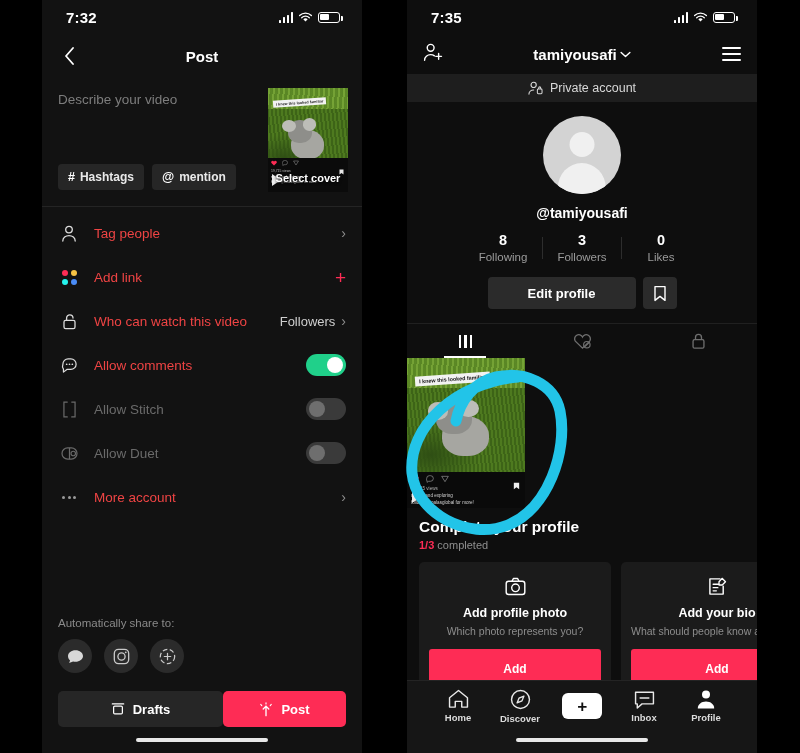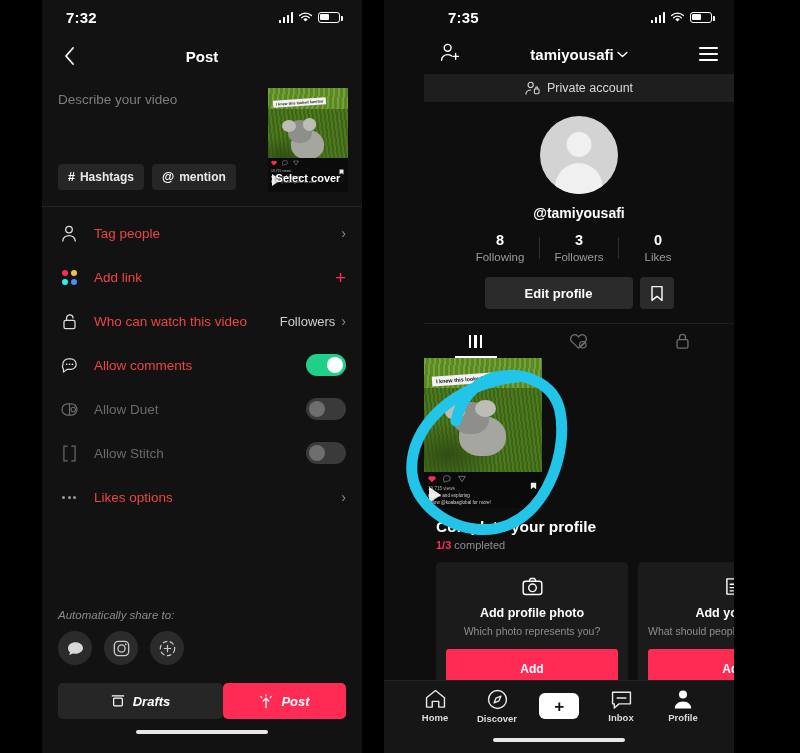--- a/index.html
+++ b/index.html
@@ -7,21 +7,21 @@
     width:800px; height:753px;
     background:#000;
     font-family:"Liberation Sans", sans-serif;
     overflow:hidden;
   }
   .stage { position:relative; width:800px; height:753px; background:#000; }
 
   
   .panel { position:absolute; top:0; height:753px; background:#121212; overflow:hidden; }
   .panel-left  { left:42px;  width:320px; }
-  .panel-right { left:384px; width:350px; background:#0e0e0e;padding-left:40px; }
+  .panel-right { left:407px; width:350px; background:#0e0e0e; }
 
   
   .statusbar { height:34px; display:flex; align-items:center; justify-content:space-between;
                padding:0 22px 0 24px; }
   .clock { color:#fff; font-size:15px; font-weight:700; letter-spacing:.2px; }
   .status-icons { display:flex; align-items:center; gap:5px; }
   .bars { display:flex; align-items:flex-end; gap:1.5px; height:11px; }
   .bars i { display:block; width:2.5px; background:#fff; border-radius:.5px; }
   .bars i:nth-child(1){height:3px;} .bars i:nth-child(2){height:5.5px;}
   .bars i:nth-child(3){height:8px;} .bars i:nth-child(4){height:10.5px;}
@@ -94,21 +94,21 @@
   .toggle i { position:absolute; top:3px; left:3px; width:16px; height:16px; border-radius:50%;
               background:#6e6e6e; display:block; }
   .toggle.on { background:#20d08a; }
   .toggle.on i { left:21px; background:#fff; }
   .dotsico { display:flex; gap:2.5px; }
   .dotsico b { width:3px;height:3px;border-radius:50%;background:#9a9a9a; display:block; }
   .linkdots { display:grid; grid-template-columns:repeat(2,6px); gap:3px; }
   .linkdots b { width:6px;height:6px;border-radius:50%; display:block; }
 
   
-  .share-wrap { position:absolute; left:0; right:0; bottom:8px; padding:0 16px 0 16px;font-style:italic; }
+  .share-wrap { position:absolute; left:0; right:0; bottom:0; padding:0 16px 0 16px; }
   .share-lbl { color:#8a8a8a; font-size:11.5px; margin-bottom:10px; }
   .share-icons { display:flex; gap:12px; margin-bottom:18px; }
   .sicon { width:34px;height:34px;border-radius:50%; background:#2b2b2b;
            display:flex;align-items:center;justify-content:center; }
   .cta { display:flex; }
   .btn-draft { flex:0 0 165px; height:36px; background:#262626; border-radius:5px;
                display:flex; align-items:center; justify-content:center; gap:8px;
                color:#fff; font-size:13px; font-weight:700; }
   .btn-post { flex:1; height:36px; background:#fe2c55; border-radius:5px;
               display:flex; align-items:center; justify-content:center; gap:8px;
@@ -351,57 +351,57 @@
         <span class="lbl">Allow comments</span>
         <span class="right">
           <span class="toggle on">
               <i></i>
             </span>
         </span>
       </div>
 
       <div class="row dim">
         <span class="ico">
+          <svg width="13" height="17" viewBox="0 0 14 18">
+              <path d="M4.6 1H1v16h3.6M9.4 1H13v16H9.4" stroke="#6a6a6a" stroke-width="1.3" fill="none" stroke-linecap="round"></path>
+            </svg>
+        </span>
+        <span class="lbl">Allow Stitch</span>
+        <span class="right">
+          <span class="toggle">
+              <i></i>
+            </span>
+        </span>
+      </div>
+
+      <div class="row dim">
+        <span class="ico">
           <svg width="17" height="15" viewBox="0 0 18 16">
               <rect x="1" y="2" width="16" height="12" rx="6" stroke="#6a6a6a" stroke-width="1.3" fill="none"></rect>
               <path d="M9 2v12" stroke="#6a6a6a" stroke-width="1.3"></path>
               <circle cx="13" cy="8" r="2.4" stroke="#6a6a6a" stroke-width="1.2" fill="none"></circle>
             </svg>
         </span>
         <span class="lbl">Allow Duet</span>
-        <span class="right">
-          <span class="toggle">
-              <i></i>
-            </span>
-        </span>
-      </div>
-
-      <div class="row dim">
-        <span class="ico">
-          <svg width="13" height="17" viewBox="0 0 14 18">
-              <path d="M4.6 1H1v16h3.6M9.4 1H13v16H9.4" stroke="#6a6a6a" stroke-width="1.3" fill="none" stroke-linecap="round"></path>
-            </svg>
-        </span>
-        <span class="lbl">Allow Stitch</span>
         <span class="right">
           <span class="toggle">
               <i></i>
             </span>
         </span>
       </div>
 
       <div class="row">
         <span class="ico">
             <span class="dotsico">
               <b></b>
               <b></b>
               <b></b>
             </span>
           </span>
-        <span class="lbl">Likes options</span>
+        <span class="lbl">More account</span>
         <span class="right">
             <span class="chev">›</span>
           </span>
       </div>
     </div>
 
     <div class="share-wrap">
       <div class="share-lbl">Automatically share to:</div>
       <div class="share-icons">
         <div class="sicon">

